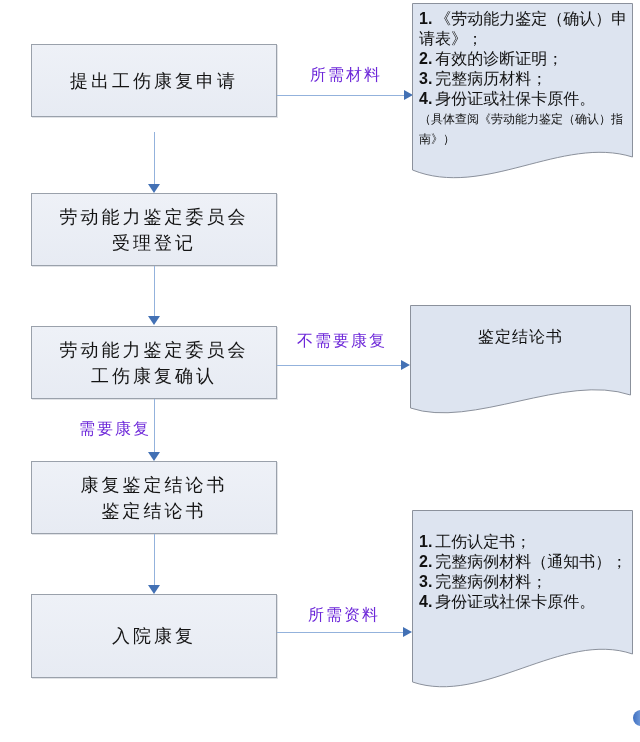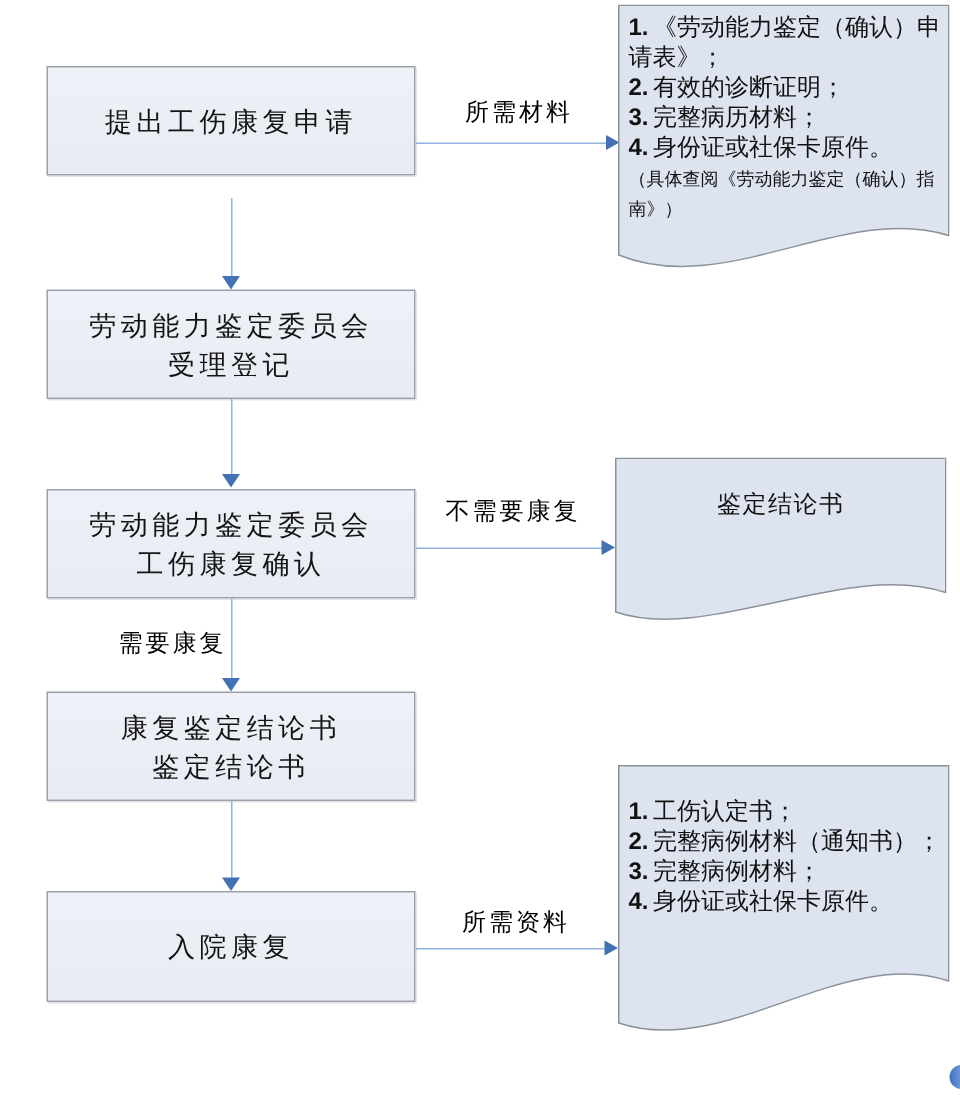--- a/index.html
+++ b/index.html
@@ -23,21 +23,21 @@
     position:absolute; width:0; height:0;
     border-left:6px solid transparent; border-right:6px solid transparent;
     border-top:9px solid #4371b5;
   }
   .arrow-right {
     position:absolute; width:0; height:0;
     border-top:5px solid transparent; border-bottom:5px solid transparent;
     border-left:9px solid #4371b5;
   }
   .edge-label {
-    position:absolute; font-size:16px; color:#000000; letter-spacing:2px; white-space:nowrap;
+    position:absolute; font-size:16px; color:#6d28d9; letter-spacing:2px; white-space:nowrap;
   }
   .doc { position:absolute; }
   .doc svg { display:block; }
   .doc-text {
     position:absolute; color:#111;
   }
   .doc-list { font-size:16px; line-height:20px; }
   .doc-item { margin:0; }
   .doc-item b { font-weight:bold; margin-right:3px; }
   .doc-note { font-size:12px; line-height:20px; }
@@ -68,21 +68,21 @@
   <div class="process-box" style="top:326px;height:73px;">
     <div>劳动能力鉴定委员会</div>
     <div>工伤康复确认</div>
   </div>
 
   <div class="process-box" style="top:461px;height:73px;">
     <div>康复鉴定结论书</div>
     <div>鉴定结论书</div>
   </div>
 
-  <div class="process-box" style="top:594px;height:74px;">
+  <div class="process-box" style="top:594px;height:84px;">
     <div>入院康复</div>
     <div></div>
   </div>
 
   <div class="vline" style="left:154px;top:132px;height:53px;"></div>
   <div class="arrow-down" style="left:148px;top:184px;"></div>
 
   <div class="vline" style="left:154px;top:266px;height:51px;"></div>
   <div class="arrow-down" style="left:148px;top:316px;"></div>
 

